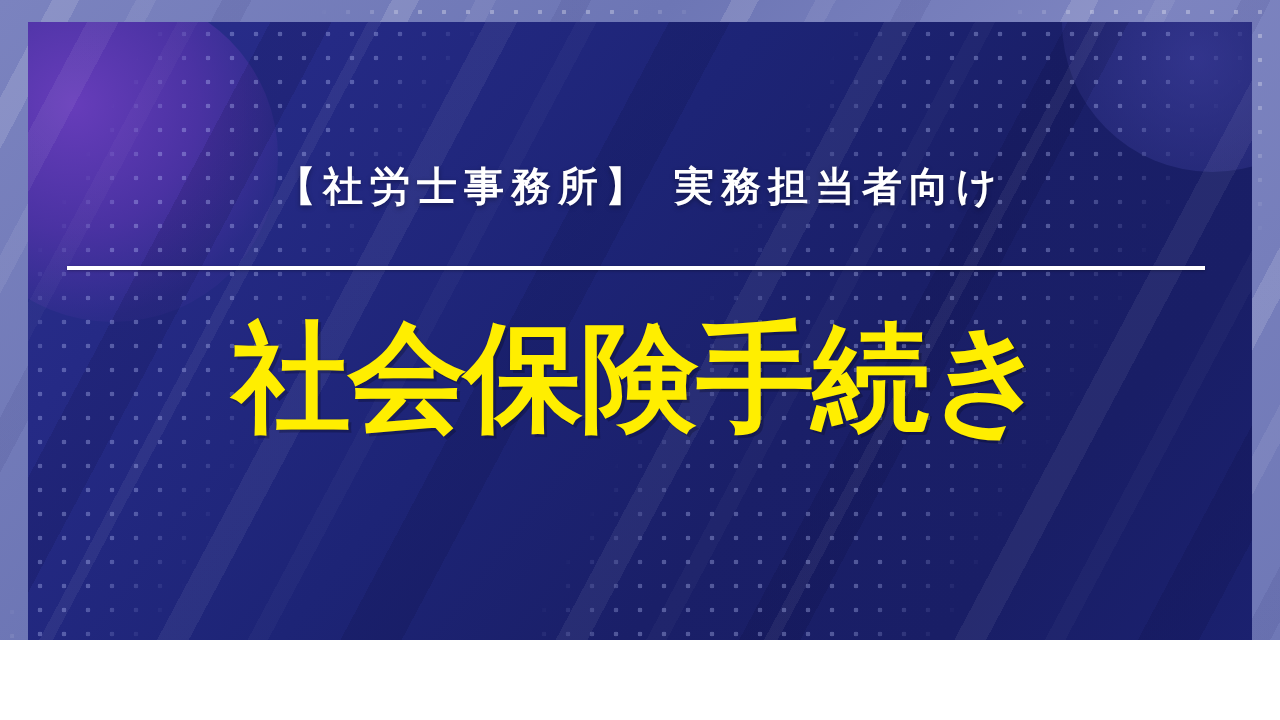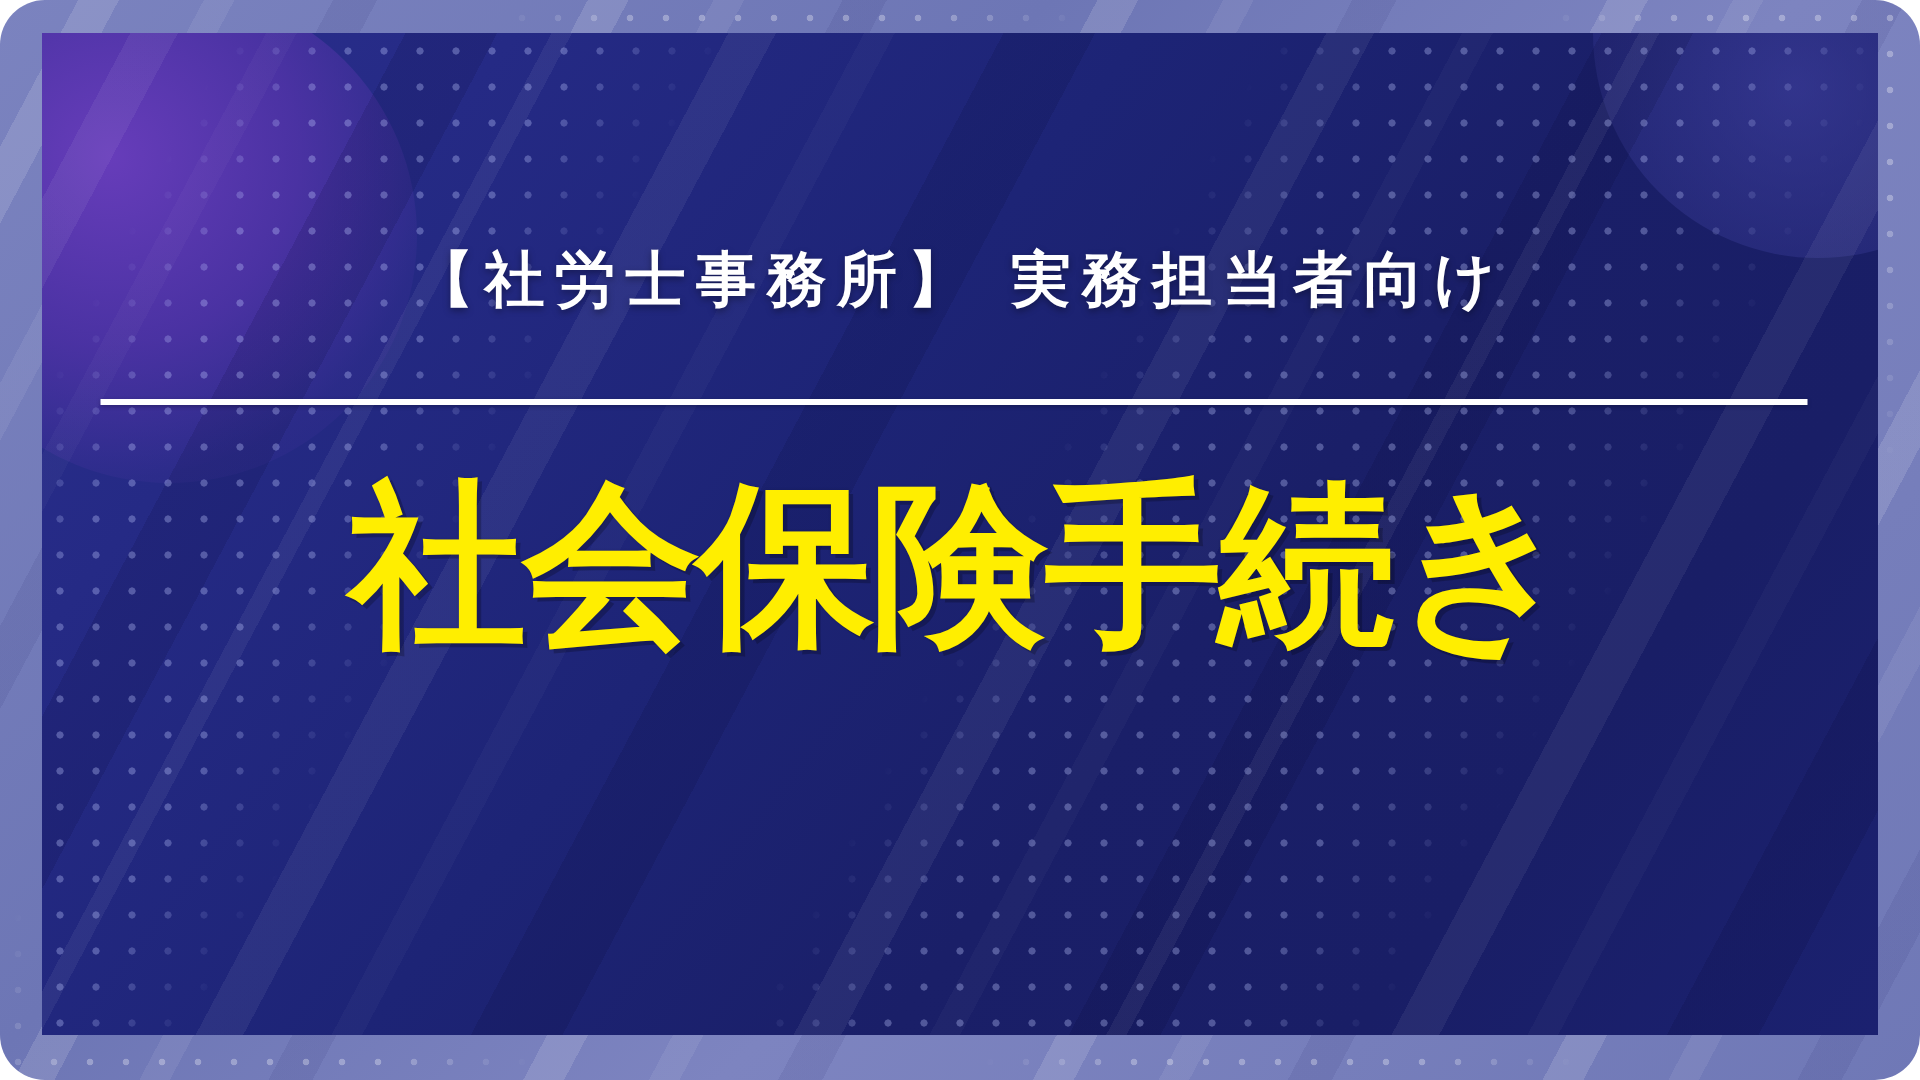--- a/index.html
+++ b/index.html
@@ -7,25 +7,24 @@
 
   html, body {
     width:1280px; height:720px;
     overflow:hidden;
     font-family:"Liberation Sans","DejaVu Sans",sans-serif;
   }
 
   
   .slide {
     position:relative;
-    width:1280px; height:720px;
+    width:1280px; height:640px;
     background:
       linear-gradient(135deg, #7b83bf 0%, #6d76b5 35%, #7d84c0 60%, #6f78b6 100%);
     overflow:hidden;
-    border-radius:30px;
   }
 
   
   .outer-bands {
     position:absolute; inset:0;
     background:repeating-linear-gradient(
       118deg,
       rgba(255,255,255,0.00) 0px,
       rgba(255,255,255,0.00) 46px,
       rgba(255,255,255,0.13) 46px,

